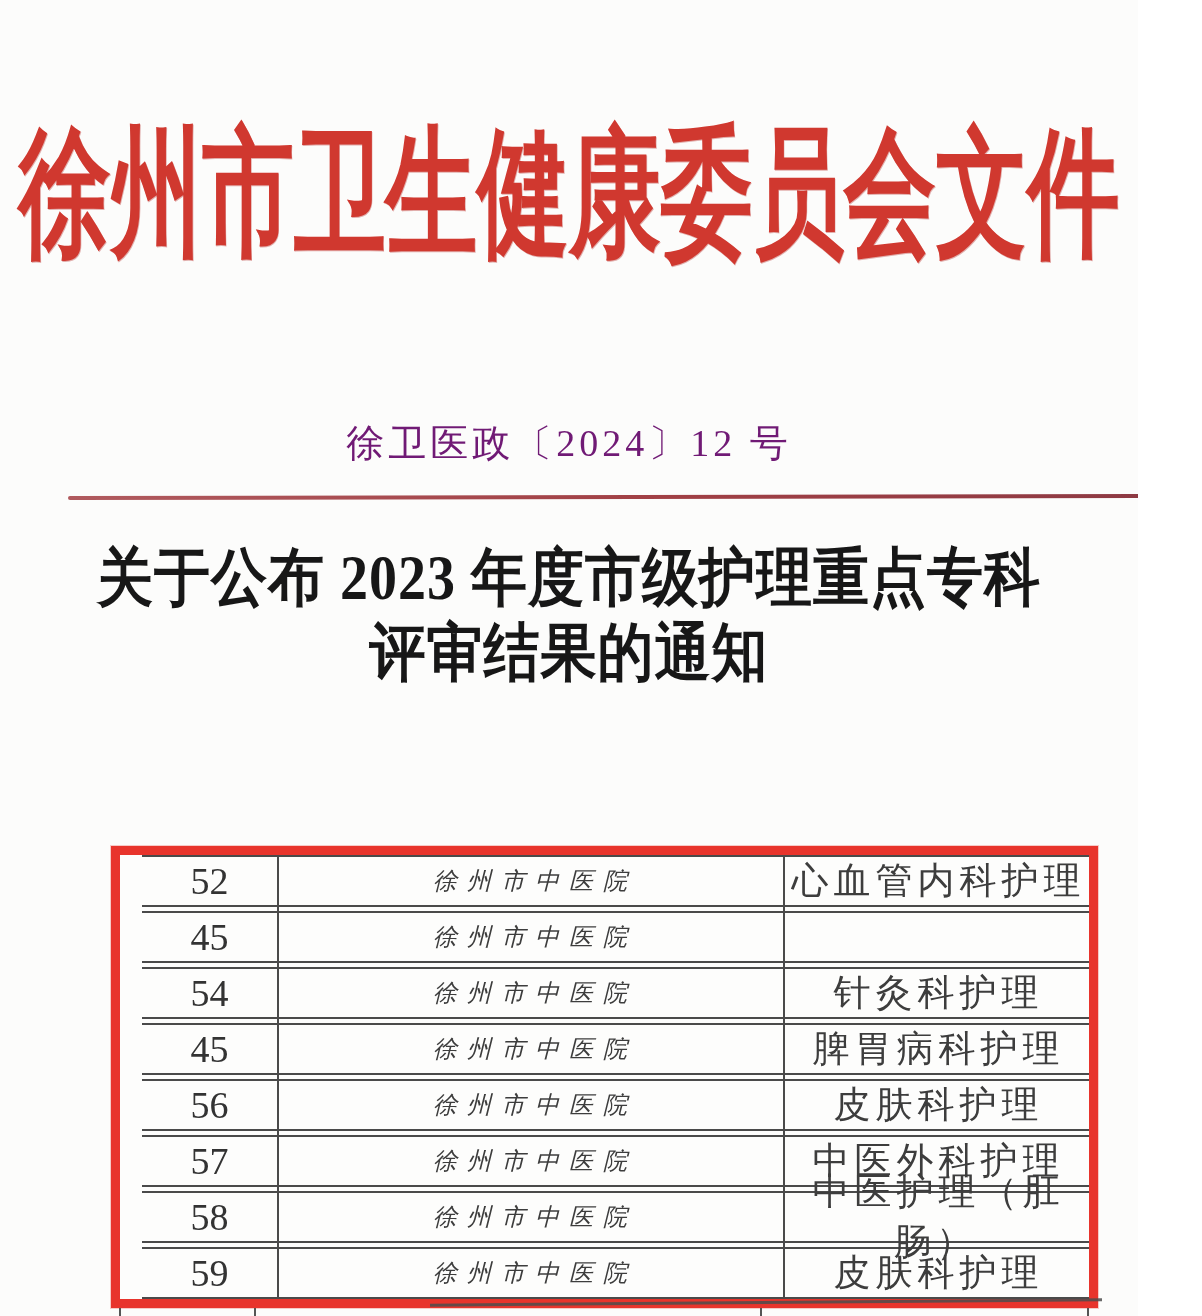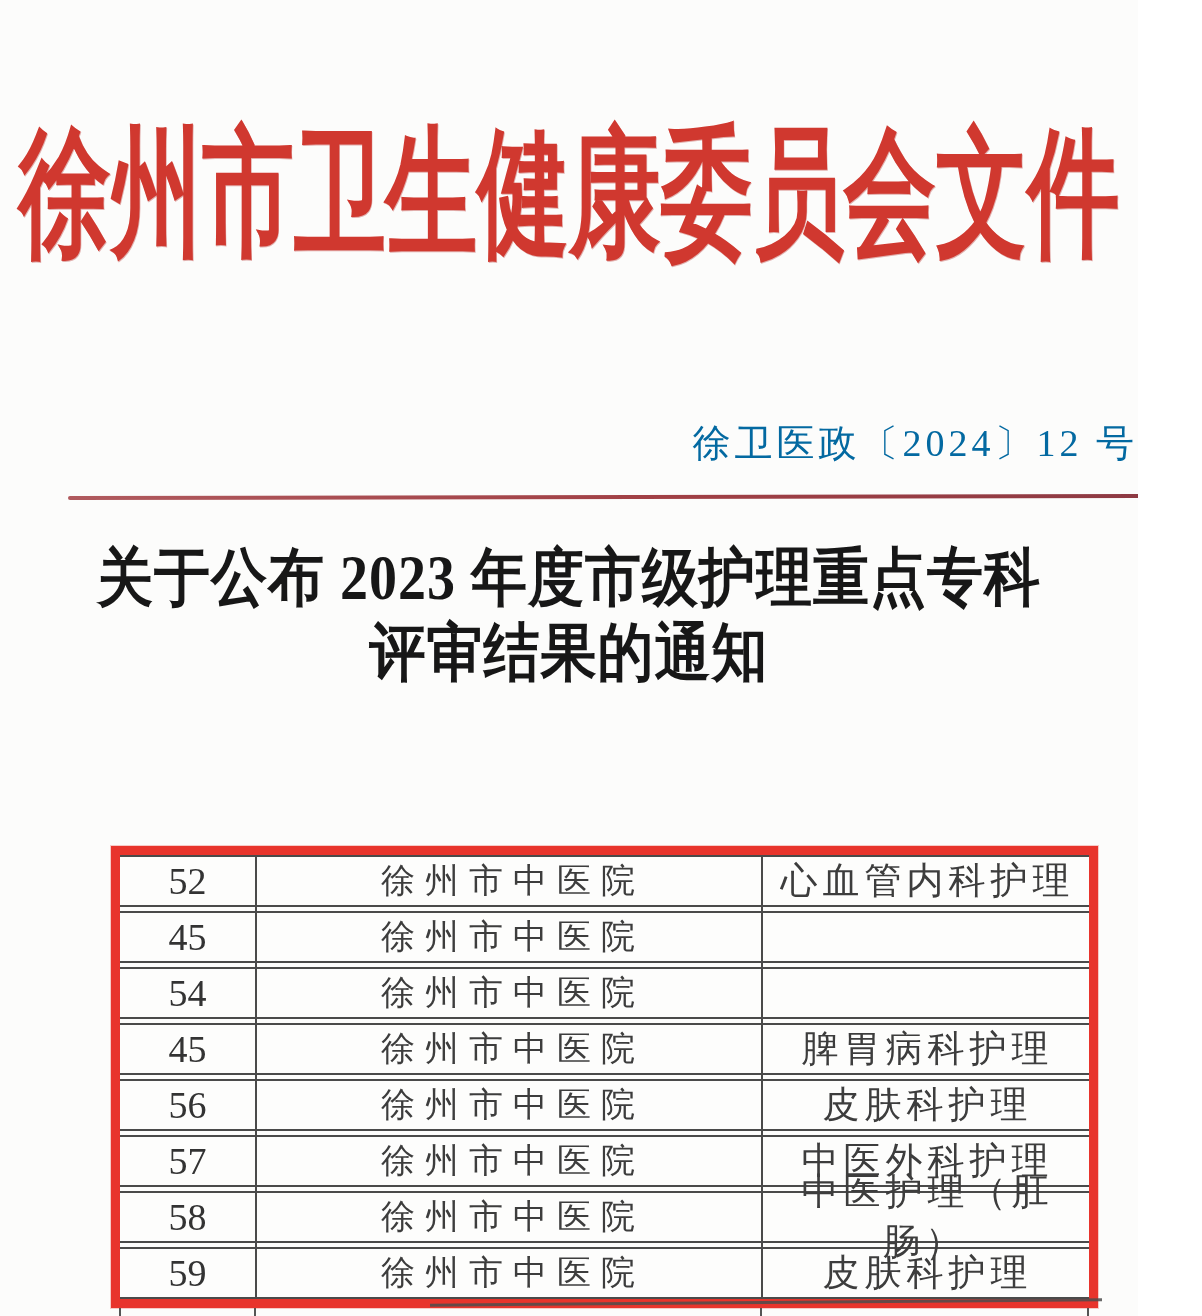--- a/index.html
+++ b/index.html
@@ -27,24 +27,24 @@
     transform: translateX(-50%) scale(0.655, 1.0);
     transform-origin: center center;
     text-shadow: 1px 1px 0 rgba(176, 32, 28, 0.35);
   }
 
   
   .doc-number {
     position: absolute;
     top: 418px; left: 0;
     width: 100%;
-    text-align: right;
+    text-align: center;
     font-size: 38px;
     letter-spacing: 4px;
-    color: #0369a1;
+    color: #701a75;
   }
 
   
   .red-line {
     position: absolute;
     top: 495px; left: 68px;
     width: 1072px; height: 4px;
     background: linear-gradient(90deg, #b05a5e, #a14045 55%, #8e3a43);
     border-radius: 2px;
     transform: rotate(-0.12deg);
@@ -66,35 +66,36 @@
   }
 
   
   .table-wrap {
     position: absolute;
     top: 846px; left: 111px;
     width: 987px; height: 462px;
     border: 9px solid #e8342c;
     background: #fdfdfc;
     box-shadow: 0 0 0 1px rgba(232,52,44,0.25);
+    padding-left: 22px;
   }
   .rows { position: relative; width: 100%; height: 100%; }
   .t-row {
     display: flex;
     align-items: center;
     height: 52px;
     margin-bottom: 4px;
     border-top: 2px solid #4a4a4a;
     border-bottom: 2px solid #4a4a4a;
     color: #3d3d3d;
   }
   .t-row:last-child { margin-bottom: 0; }
   .cell { text-align: center; }
   .c-no   { width: 135px; font-size: 38px; color: #333; }
-  .c-hosp { width: 506px; font-size: 34px; letter-spacing: 10px; text-indent: 10px; }
+  .c-hosp { width: 506px; font-size: 24px; letter-spacing: 10px; text-indent: 10px; font-style: italic; }
   .c-spec { flex: 1;      font-size: 37px; letter-spacing: 5px;  text-indent: 5px; }
   .v-line {
     position: absolute;
     top: 0; bottom: 0;
     width: 2px;
     background: #4a4a4a;
   }
   .v-line.first  { left: 135px; }
   .v-line.second { left: 641px; }
 
@@ -144,20 +145,21 @@
       </div>
 
       <div class="t-row">
         <div class="cell c-no">45</div>
         <div class="cell c-hosp">徐州市中医院</div>
       </div>
 
       <div class="t-row">
         <div class="cell c-no">54</div>
         <div class="cell c-hosp">徐州市中医院</div>
+        <div class="cell c-spec">针灸科护理</div>
       </div>
 
       <div class="t-row">
         <div class="cell c-no">45</div>
         <div class="cell c-hosp">徐州市中医院</div>
         <div class="cell c-spec">脾胃病科护理</div>
       </div>
 
       <div class="t-row">
         <div class="cell c-no">56</div>

